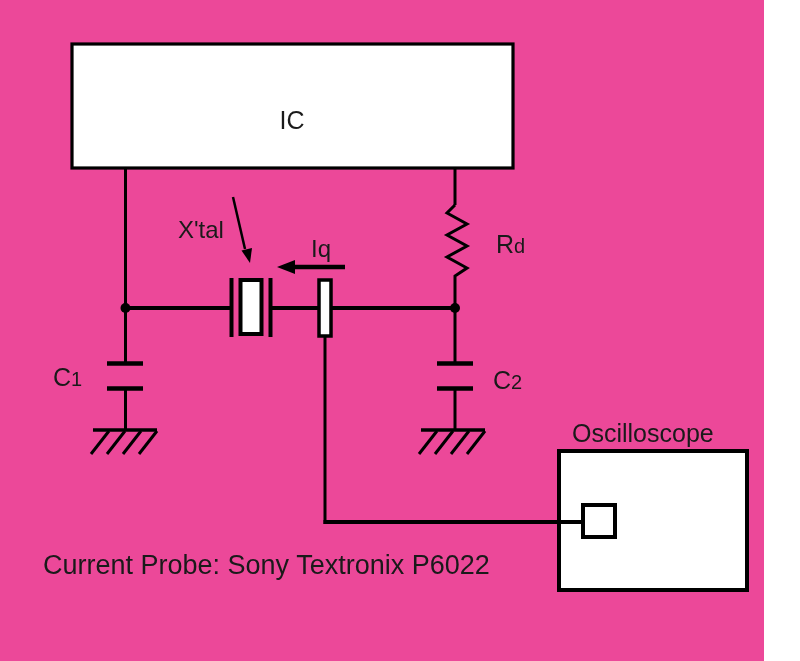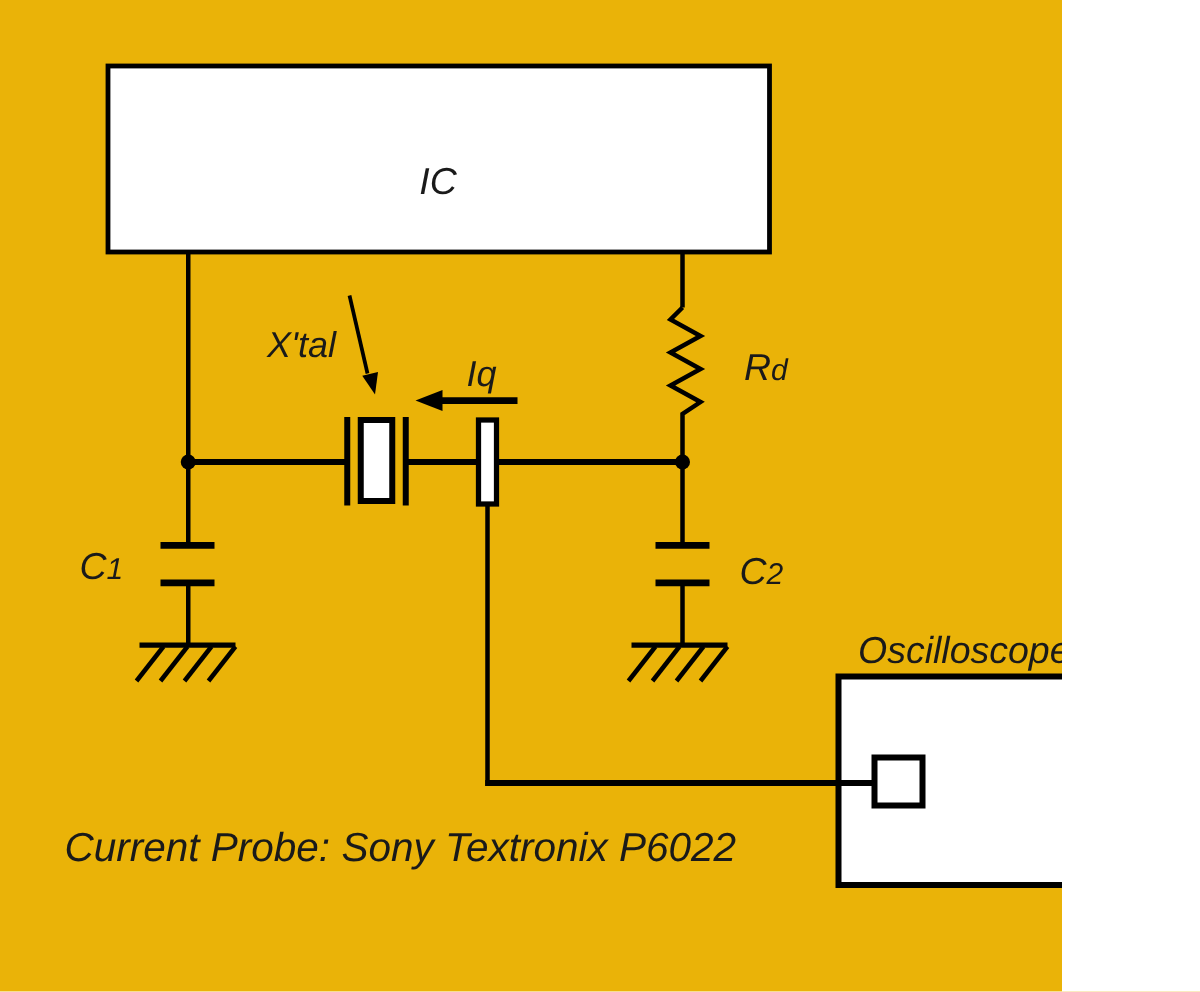--- a/index.html
+++ b/index.html
@@ -2,26 +2,25 @@
 <html><head>
 <meta charset="utf-8">
 <style>
   html, body {
     margin: 0;
     padding: 0;
     background: #ffffff;
   }
   .canvas {
     position: relative;
-    width: 708px;
+    width: 764px;
     height: 661px;
-    background: #eab308;
+    background: #ec4899;
     overflow: hidden;
     font-family: "Liberation Sans", sans-serif;
-    font-style: italic;
   }
   svg text {
     fill: #1a1a1a;
     font-family: "Liberation Sans", sans-serif;
   }
   .wire  { stroke: #000000; fill: none; }
   .plate { stroke: #000000; fill: none; }
   .boxed { stroke: #000000; fill: #ffffff; }
   .solid { fill: #000000; stroke: none; }
 </style>

